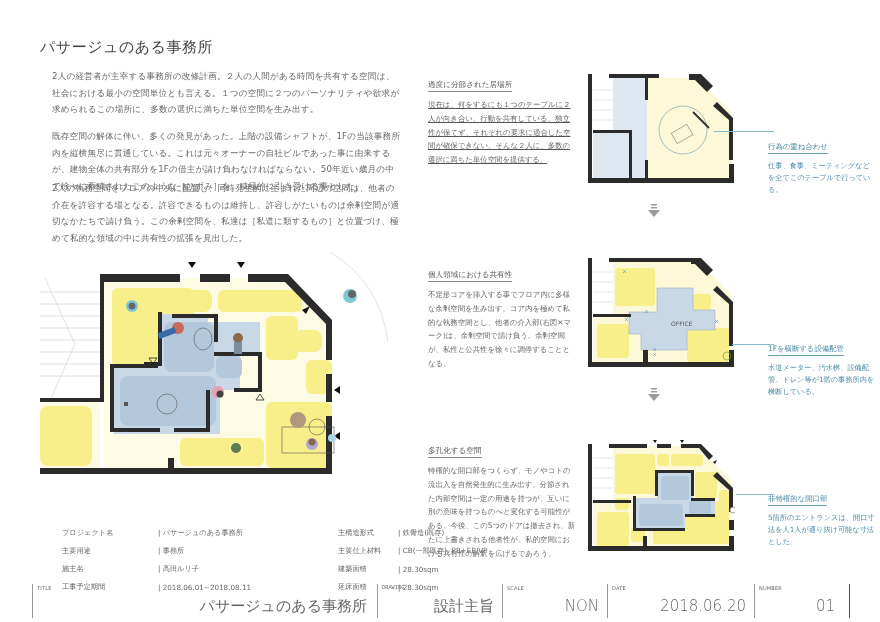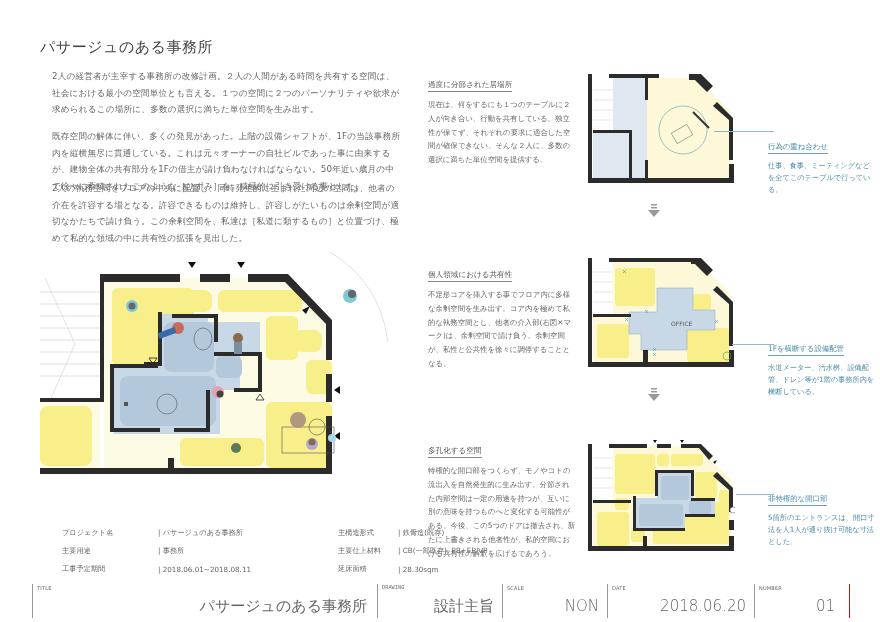--- a/index.html
+++ b/index.html
@@ -133,30 +133,36 @@
       <td class="k2">主構造形式</td>
       <td>| 鉄骨造(既存)</td>
     </tr>
     <tr>
       <td class="k">主要用途</td>
       <td class="v">| 事務所</td>
       <td class="k2">主要仕上材料</td>
       <td>| CB(一部既存), PB+EP/VP</td>
     </tr>
     <tr>
+      <td class="k">施主名</td>
+      <td class="v">| 高田ルリ子</td>
+      <td class="k2">建築面積</td>
+      <td>| 28.30sqm</td>
+    </tr>
+    <tr>
       <td class="k">工事予定期間</td>
       <td class="v">| 2018.06.01~2018.08.11</td>
       <td class="k2">延床面積</td>
       <td>| 28.30sqm</td>
     </tr>
   </tbody>
     </table>
 </div>
 
-<div class="abs" style="left:428px;top:72px;width:148px;">
+<div class="abs" style="left:428px;top:72px;width:148px;text-decoration:underline;">
   <div class="sec-h">過度に分節された居場所</div>
   <div class="sec-t">現在は、何をするにも１つのテーブルに２人が向き合い、行動を共有している。独立性が保てず、それぞれの要求に適合した空間が確保できない。そんな２人に、多数の選択に満ちた単位空間を提供する。</div>
 </div>
 <div class="abs" style="left:428px;top:262px;width:148px;">
   <div class="sec-h">個人領域における共有性</div>
   <div class="sec-t">不定形コアを挿入する事でフロア内に多様な余剰空間を生み出す。コア内を極めて私的な執務空間とし、他者の介入部(右図✕マーク)は、余剰空間で請け負う。余剰空間が、私性と公共性を徐々に調停することとなる。</div>
 </div>
 <div class="abs" style="left:428px;top:438px;width:148px;">
   <div class="sec-h">多孔化する空間</div>
   <div class="sec-t">特権的な開口部をつくらず、モノやコトの流出入を自然発生的に生み出す。分節された内部空間は一定の用途を持つが、互いに別の意味を持つものへと変化する可能性がある。今後、この5つのドアは撤去され、新たに上書きされる他者性が、私的空間における共有性の解釈を広げるであろう。</div>

